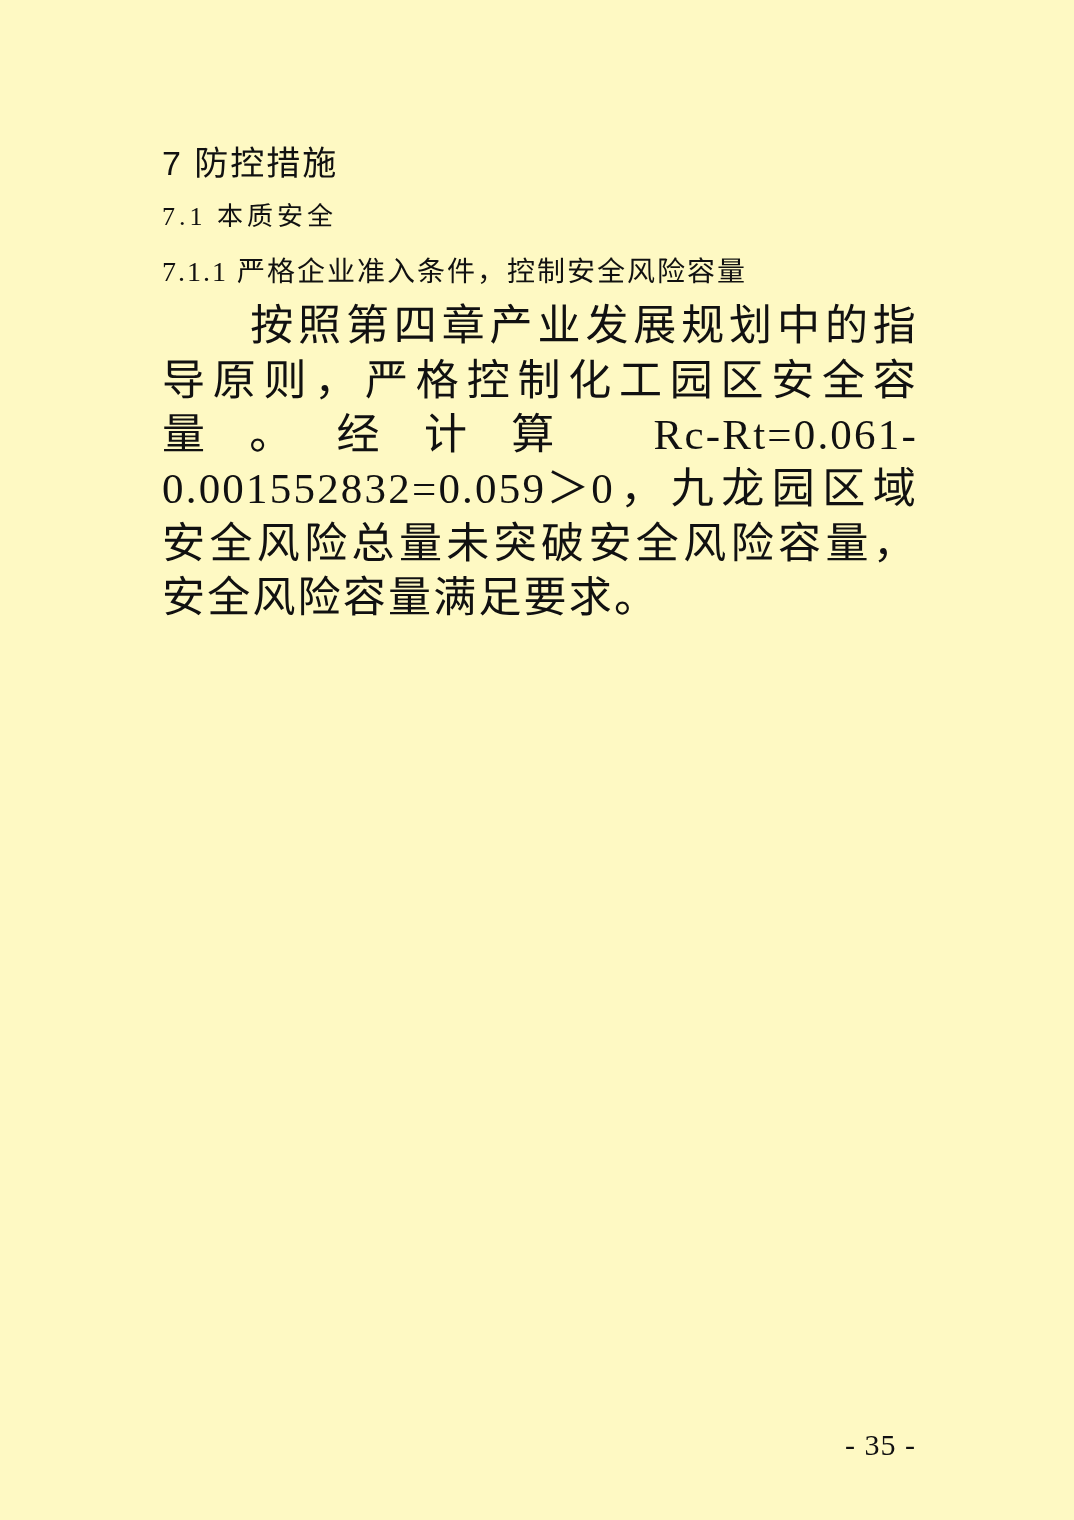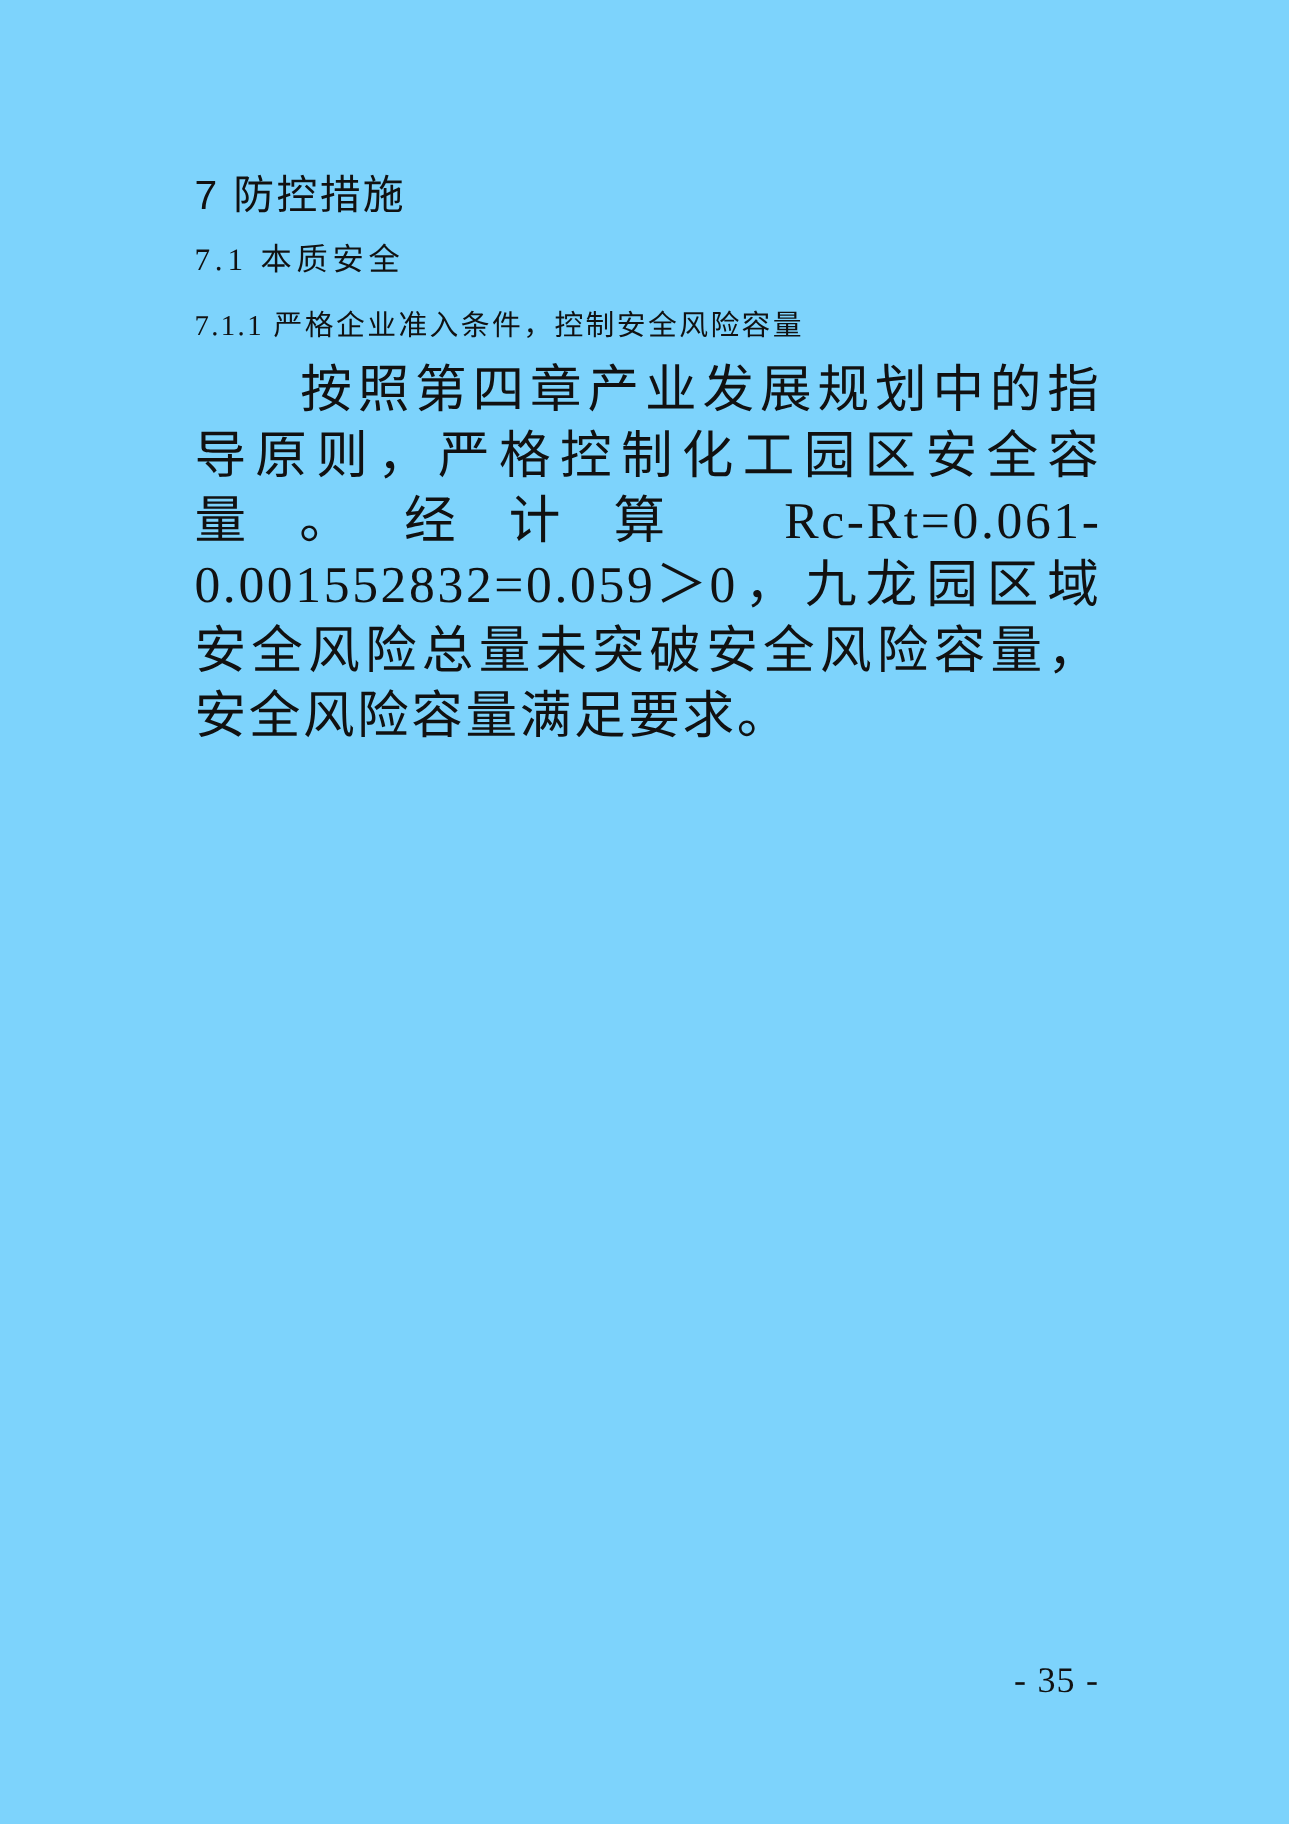--- a/index.html
+++ b/index.html
@@ -11,21 +11,21 @@
     width: 1074px;
     height: 1520px;
     position: relative;
     overflow: hidden;
     font-family: "Liberation Serif", "DejaVu Serif", serif;
     color: #111111;
   }
   .page {
     position: absolute;
     inset: 0;
-    background: #7dd3fc;
+    background: #fef9c3;
   }
   .content {
     position: absolute;
     left: 162px;
     top: 136px;
     width: 756px;
   }
   .content h1, .content h2, .content h3, .content p {
     margin: 0;
     padding: 0;
@@ -37,36 +37,36 @@
     font-size: 34px;
     line-height: 54.4px;
     letter-spacing: 2px;
   }
   .h-section {
     font-size: 26px;
     line-height: 54.4px;
     letter-spacing: 4px;
   }
   .h-sub {
-    font-size: 24px;
+    font-size: 28px;
     line-height: 54.4px;
     letter-spacing: 2px;
   }
   .body-para {
     font-size: 43px;
     line-height: 54.4px;
     letter-spacing: 2.2px;
     text-align: justify;
     text-justify: inter-character;
     text-indent: 2.05em;
   }
   .footer-pagenum {
     position: absolute;
     right: 158px;
-    top: 1384px;
+    top: 1428px;
     font-size: 30px;
     letter-spacing: 1px;
     color: #111111;
   }
 </style>
 </head>
 <body>
 
 <div class="page">
   <div class="content">

